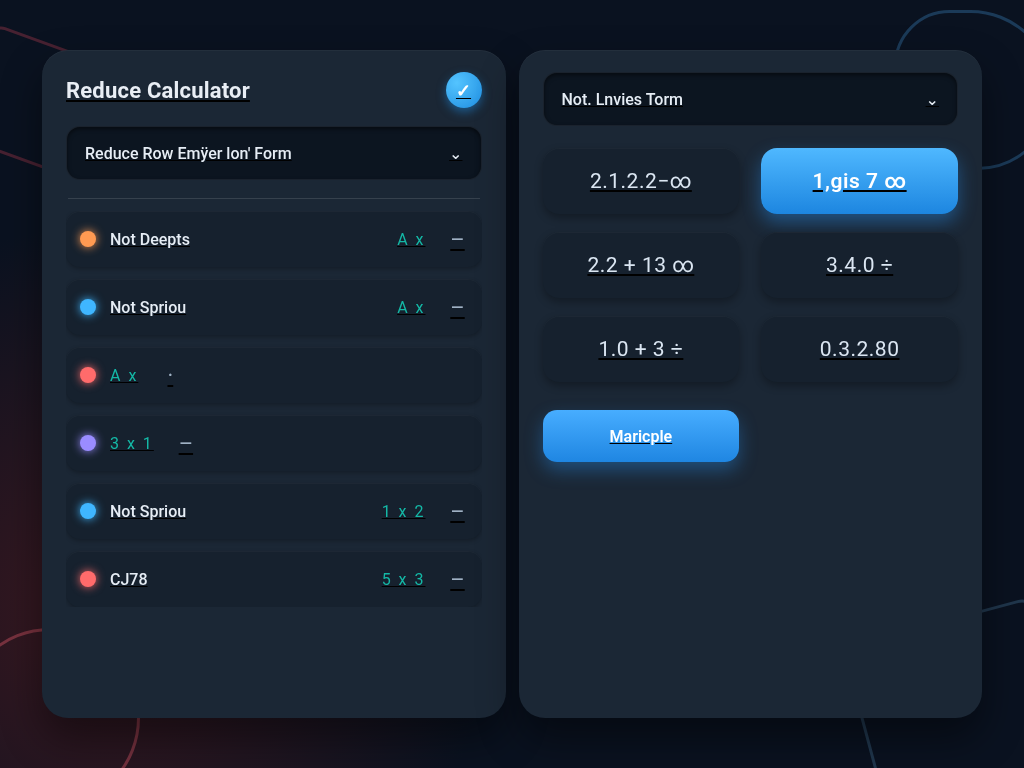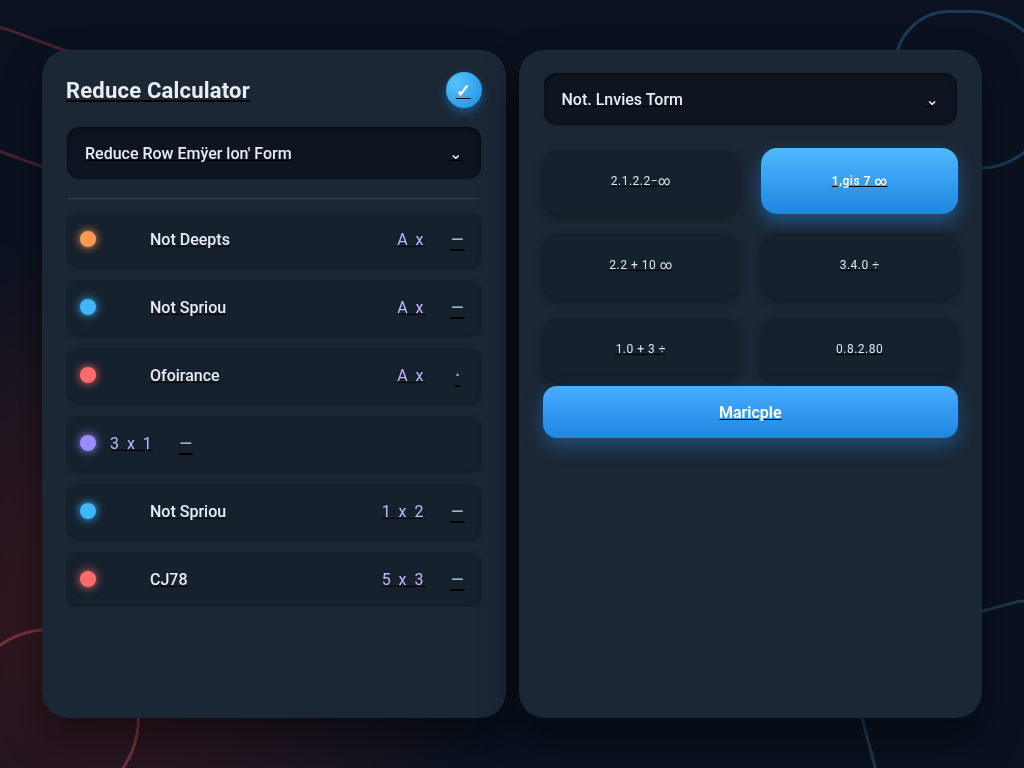--- a/index.html
+++ b/index.html
@@ -60,39 +60,39 @@
   .row {
     background:#16212e; border-radius:14px; height:56px;
     display:flex; align-items:center; padding:0 16px 0 14px; gap:14px;
     box-shadow: inset 0 1px 0 rgba(255,255,255,0.03), 0 2px 4px rgba(0,0,0,0.25);
   }
   .dot { width:16px; height:16px; border-radius:50%; flex:none; box-shadow:0 0 10px currentColor; }
   .dot.orange{ background:#ff9a52; color:#ff9a52;}
   .dot.blue  { background:#3fb6ff; color:#3fb6ff;}
   .dot.red   { background:#ff6b6b; color:#ff6b6b;}
   .dot.violet{ background:#9a8cff; color:#9a8cff;}
-  .row-label { color:#e6edf5; font-size:16px; font-weight:500; flex:1;margin-left:40px; }
-  .row-dim   { color:#c4b5fd; font-size:16px; letter-spacing:2px; margin-right:10px; white-space:nowrap;}
+  .row-label { color:#e6edf5; font-size:16px; font-weight:500; flex:1; }
+  .row-dim   { color:#14b8a6; font-size:16px; letter-spacing:2px; margin-right:10px; white-space:nowrap;}
   .row-sym   { color:#9fb1c4; font-size:22px; width:16px; text-align:center; }
 
   
   .grid { display:grid; grid-template-columns:1fr 1fr; gap:18px 22px; margin-top:22px; }
   .cell {
     background:#16212e; border-radius:16px; height:66px;
     display:flex; align-items:center; justify-content:center;
-    color:#dbe6f2; font-size:12px; letter-spacing:.5px;
+    color:#dbe6f2; font-size:21px; letter-spacing:.5px;
     box-shadow: inset 0 1px 0 rgba(255,255,255,0.03), 0 4px 8px rgba(0,0,0,0.3);
     cursor:pointer;
   }
   .cell.hl {
     background: linear-gradient(180deg,#4fb8ff,#1d86e0);
     color:#fff; font-weight:600;
     box-shadow: 0 8px 18px rgba(40,140,230,.45);
   }
-  .footer-btns { display:grid; grid-template-columns:1fr; gap:22px; margin-top:4px;}
+  .footer-btns { display:grid; grid-template-columns:1fr 1fr; gap:22px; margin-top:28px;}
   .fbtn {
     height:52px; border-radius:14px; display:flex; align-items:center; justify-content:center;
     font-size:16px; font-weight:600; color:#fff; cursor:pointer;
   }
   .fbtn.blue  { background: linear-gradient(180deg,#47adff,#1f86e2); box-shadow:0 8px 18px rgba(40,140,230,.4);}
   .fbtn.orange{ background: linear-gradient(180deg,#ff9a66,#ff6a46); box-shadow:0 8px 18px rgba(255,110,70,.4);}
 </style>
 </head>
 <body>
 
@@ -126,21 +126,20 @@
           <span class="row-sym">–</span>
         </div>
         <div class="row">
           <span class="dot blue"></span>
           <span class="row-label">Not Spriou</span>
           <span class="row-dim">A  x</span>
           <span class="row-sym">–</span>
         </div>
         <div class="row">
           <span class="dot red"></span>
-          <span class="row-label">Ofoirance</span>
           <span class="row-dim">A  x</span>
           <span class="row-sym">·</span>
         </div>
         <div class="row">
           <span class="dot violet"></span>
           <span class="row-dim">3  x  1</span>
           <span class="row-sym">–</span>
         </div>
         <div class="row">
           <span class="dot blue"></span>
@@ -160,24 +159,24 @@
   <div class="panel">
 
     <div class="select">
       <span>Not. Lnvies Torm</span>
       <span class="chev">⌄</span>
     </div>
 
     <div class="grid" id="right-grid">
         <div class="cell">2.1.2.2−∞</div>
         <div class="cell hl">1,gis 7 ∞</div>
-        <div class="cell">2.2 + 10 ∞</div>
+        <div class="cell">2.2 + 13 ∞</div>
         <div class="cell">3.4.0 ÷</div>
         <div class="cell">1.0 + 3 ÷</div>
-        <div class="cell">0.8.2.80</div>
+        <div class="cell">0.3.2.80</div>
       </div>
 
     <div class="footer-btns">
       <div class="fbtn blue">Maricple</div>
     </div>
   </div>
 
 </div>
 
 </body></html>

